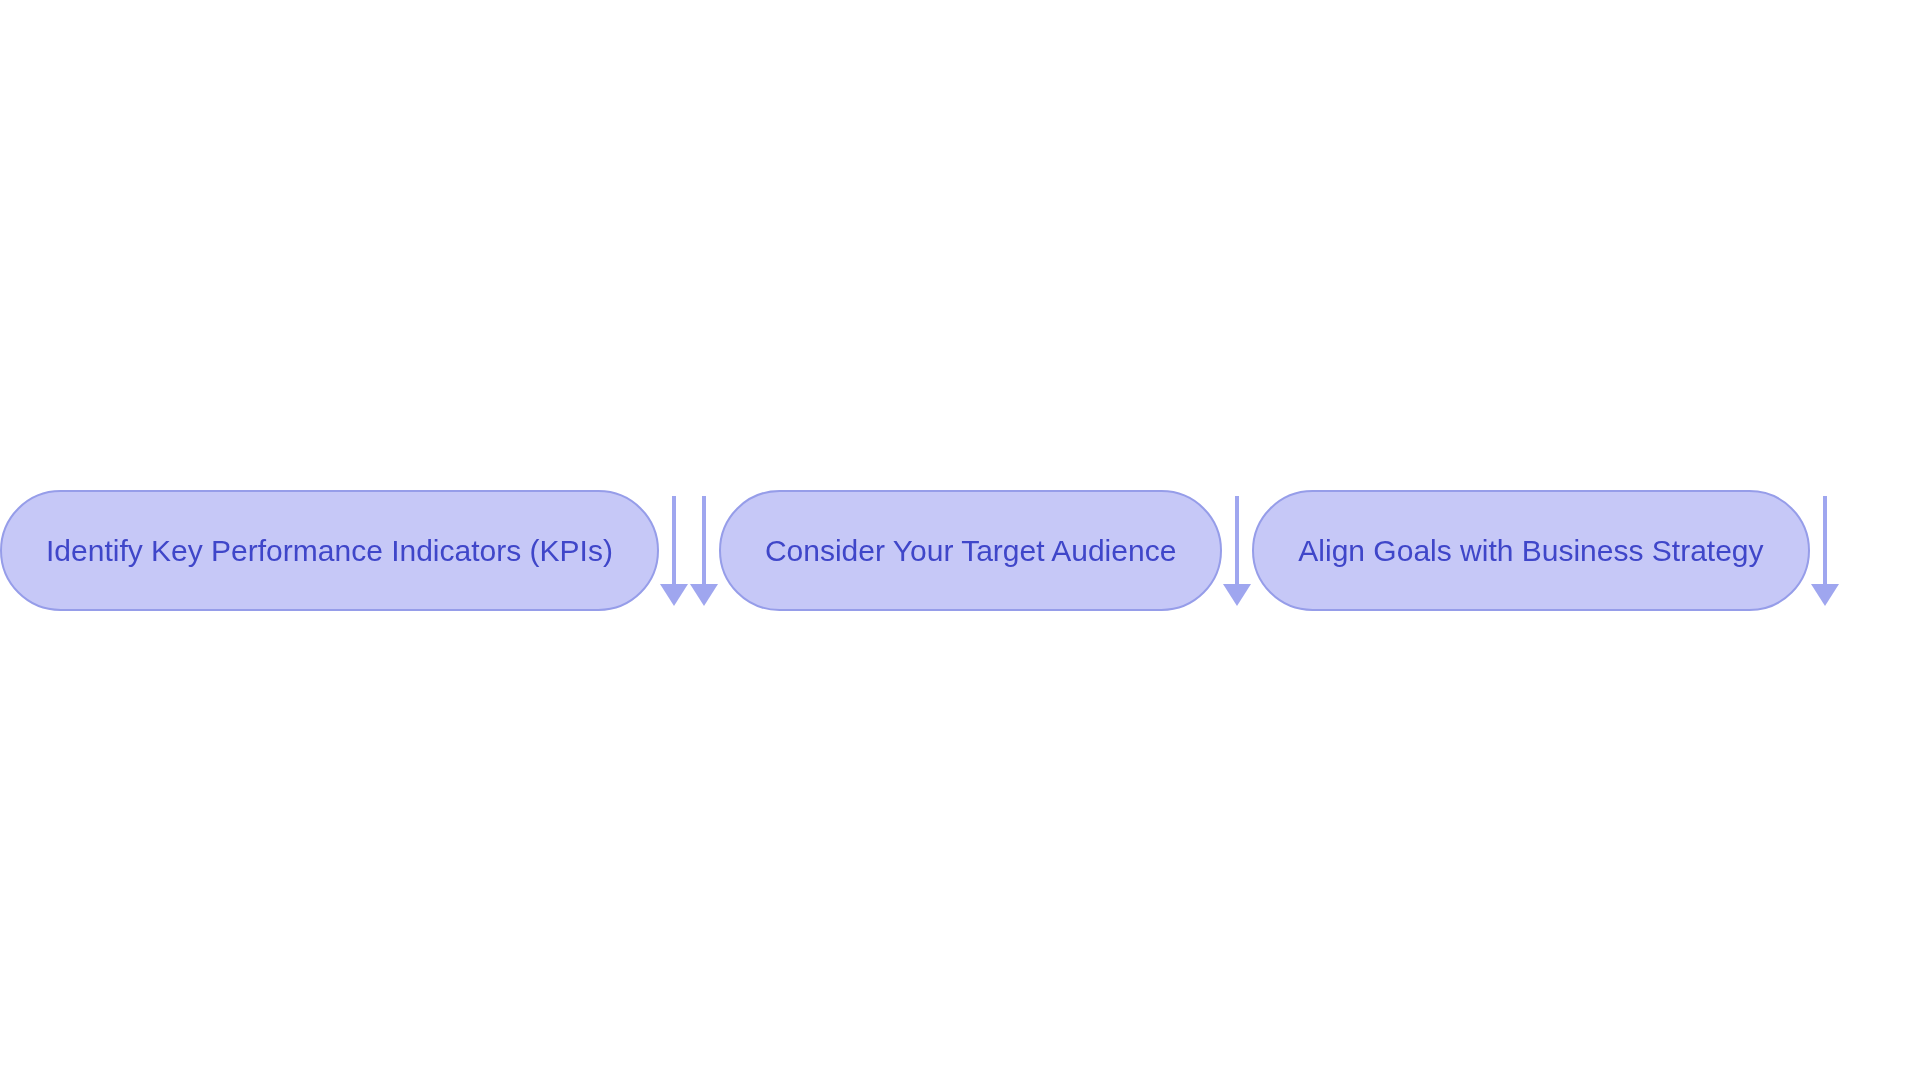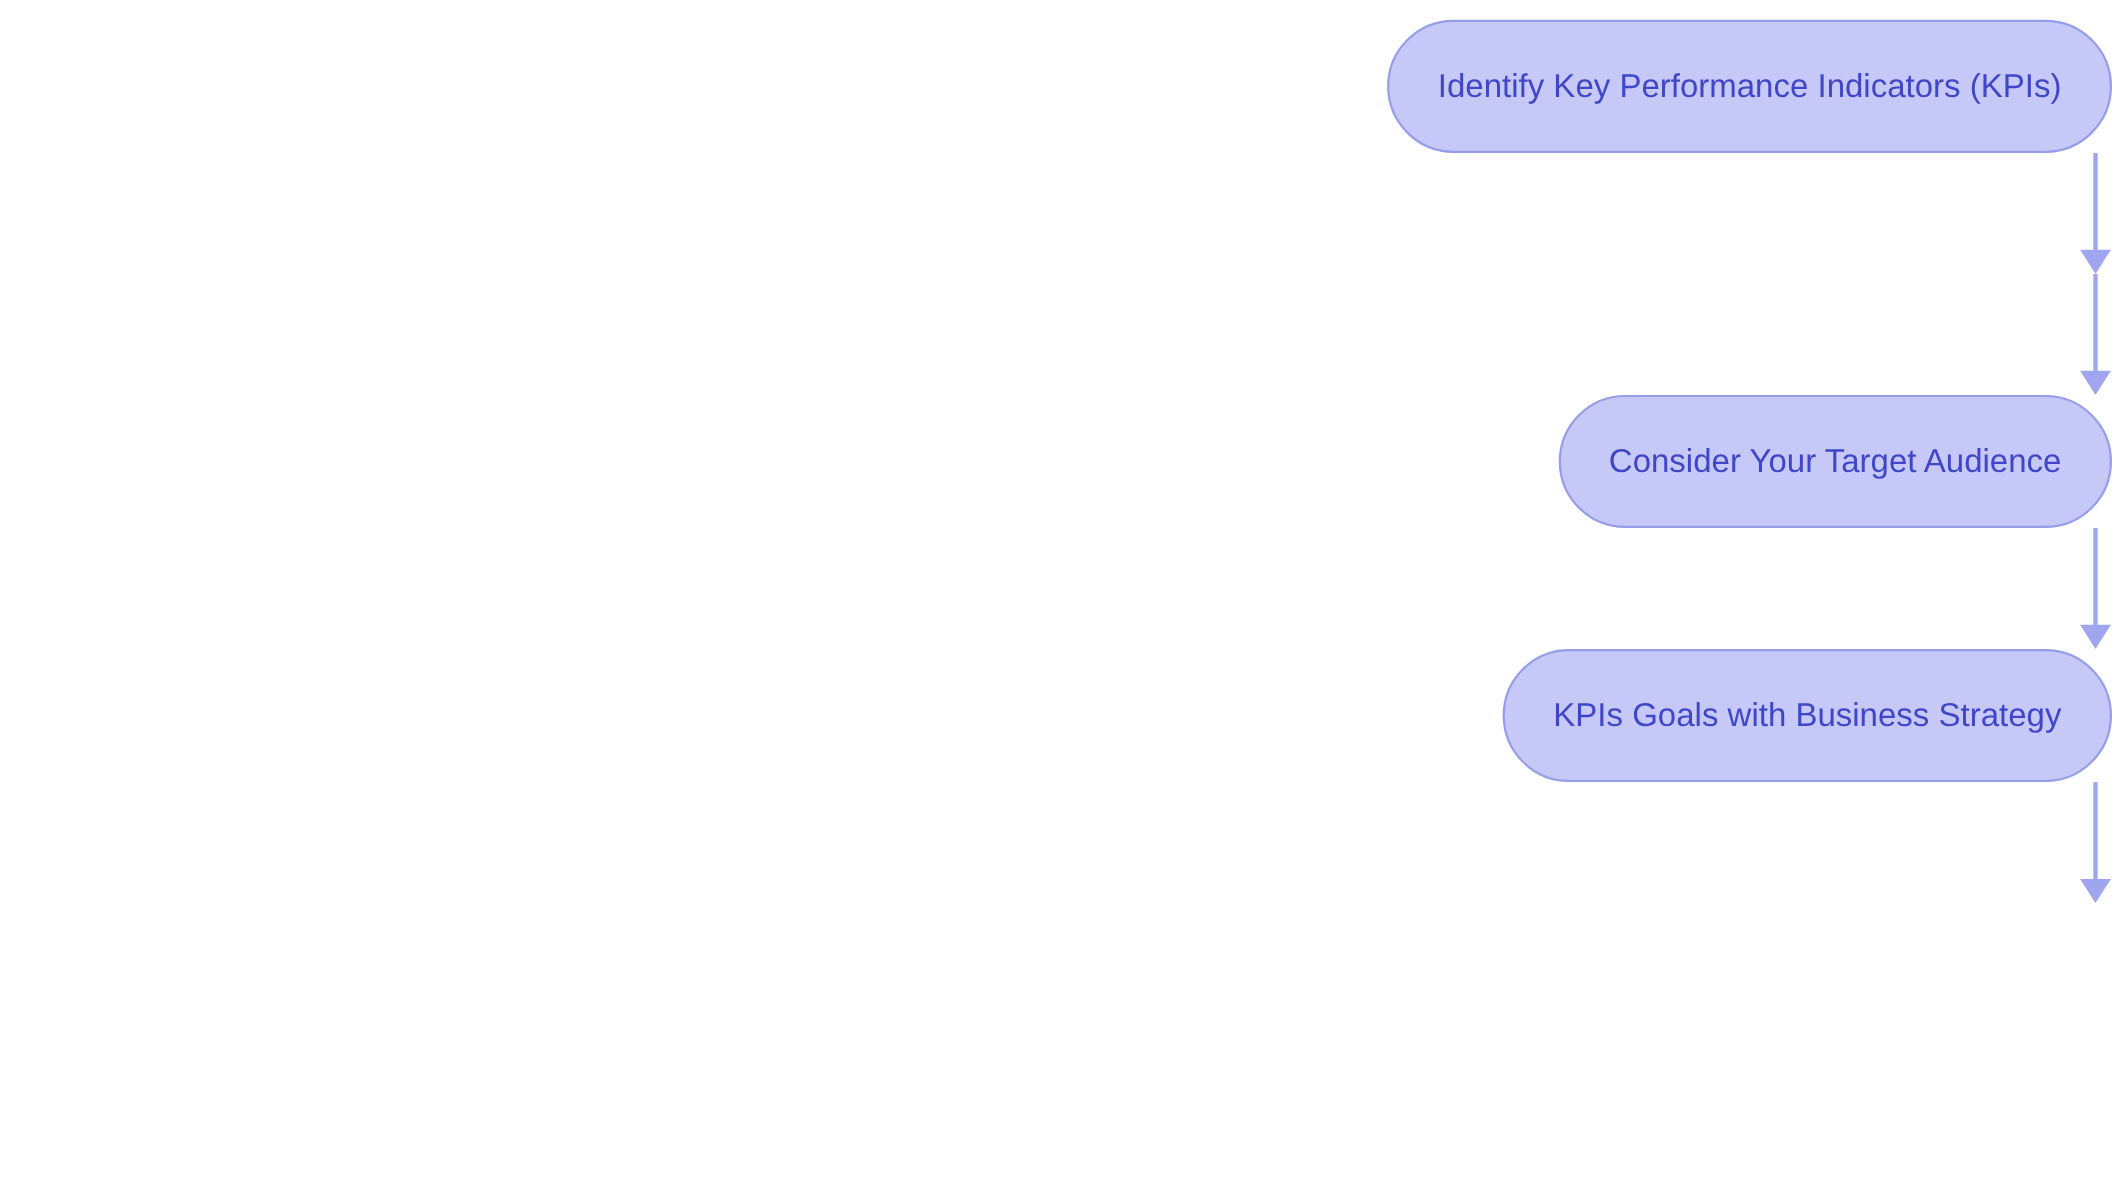--- a/index.html
+++ b/index.html
@@ -12,22 +12,21 @@
     height: 1083px;
     font-family: "Liberation Sans", "DejaVu Sans", sans-serif;
     overflow: hidden;
   }
   .flow {
     box-sizing: border-box;
     width: 1920px;
     height: 1083px;
     padding-top: 18px;
     display: flex;
-    flex-direction: column;
-    align-items: flex-end;
+    align-items: center;
   }
   .node {
     box-sizing: border-box;
     flex: none;
     height: 121px;
     padding: 0 44px;
     border-radius: 61px;
     background: var(--node-fill, #c6c8f7);
     border: 2px solid var(--node-border, #969de9);
     color: var(--node-text, #3f46c9);
@@ -68,21 +67,21 @@
   <div class="node">
     <span>Consider Your Target Audience</span>
   </div>
 
   <svg class="arrow" viewBox="0 0 30 110" xmlns="http://www.w3.org/2000/svg">
     <line x1="15" y1="0" x2="15" y2="90" stroke="currentColor" stroke-width="4"></line>
     <polygon points="1,88 29,88 15,110" fill="currentColor"></polygon>
   </svg>
 
   <div class="node">
-    <span>KPIs Goals with Business Strategy</span>
+    <span>Align Goals with Business Strategy</span>
   </div>
 
   <svg class="arrow" viewBox="0 0 30 110" xmlns="http://www.w3.org/2000/svg">
     <line x1="15" y1="0" x2="15" y2="90" stroke="currentColor" stroke-width="4"></line>
     <polygon points="1,88 29,88 15,110" fill="currentColor"></polygon>
   </svg>
 
 
 </div>
 

